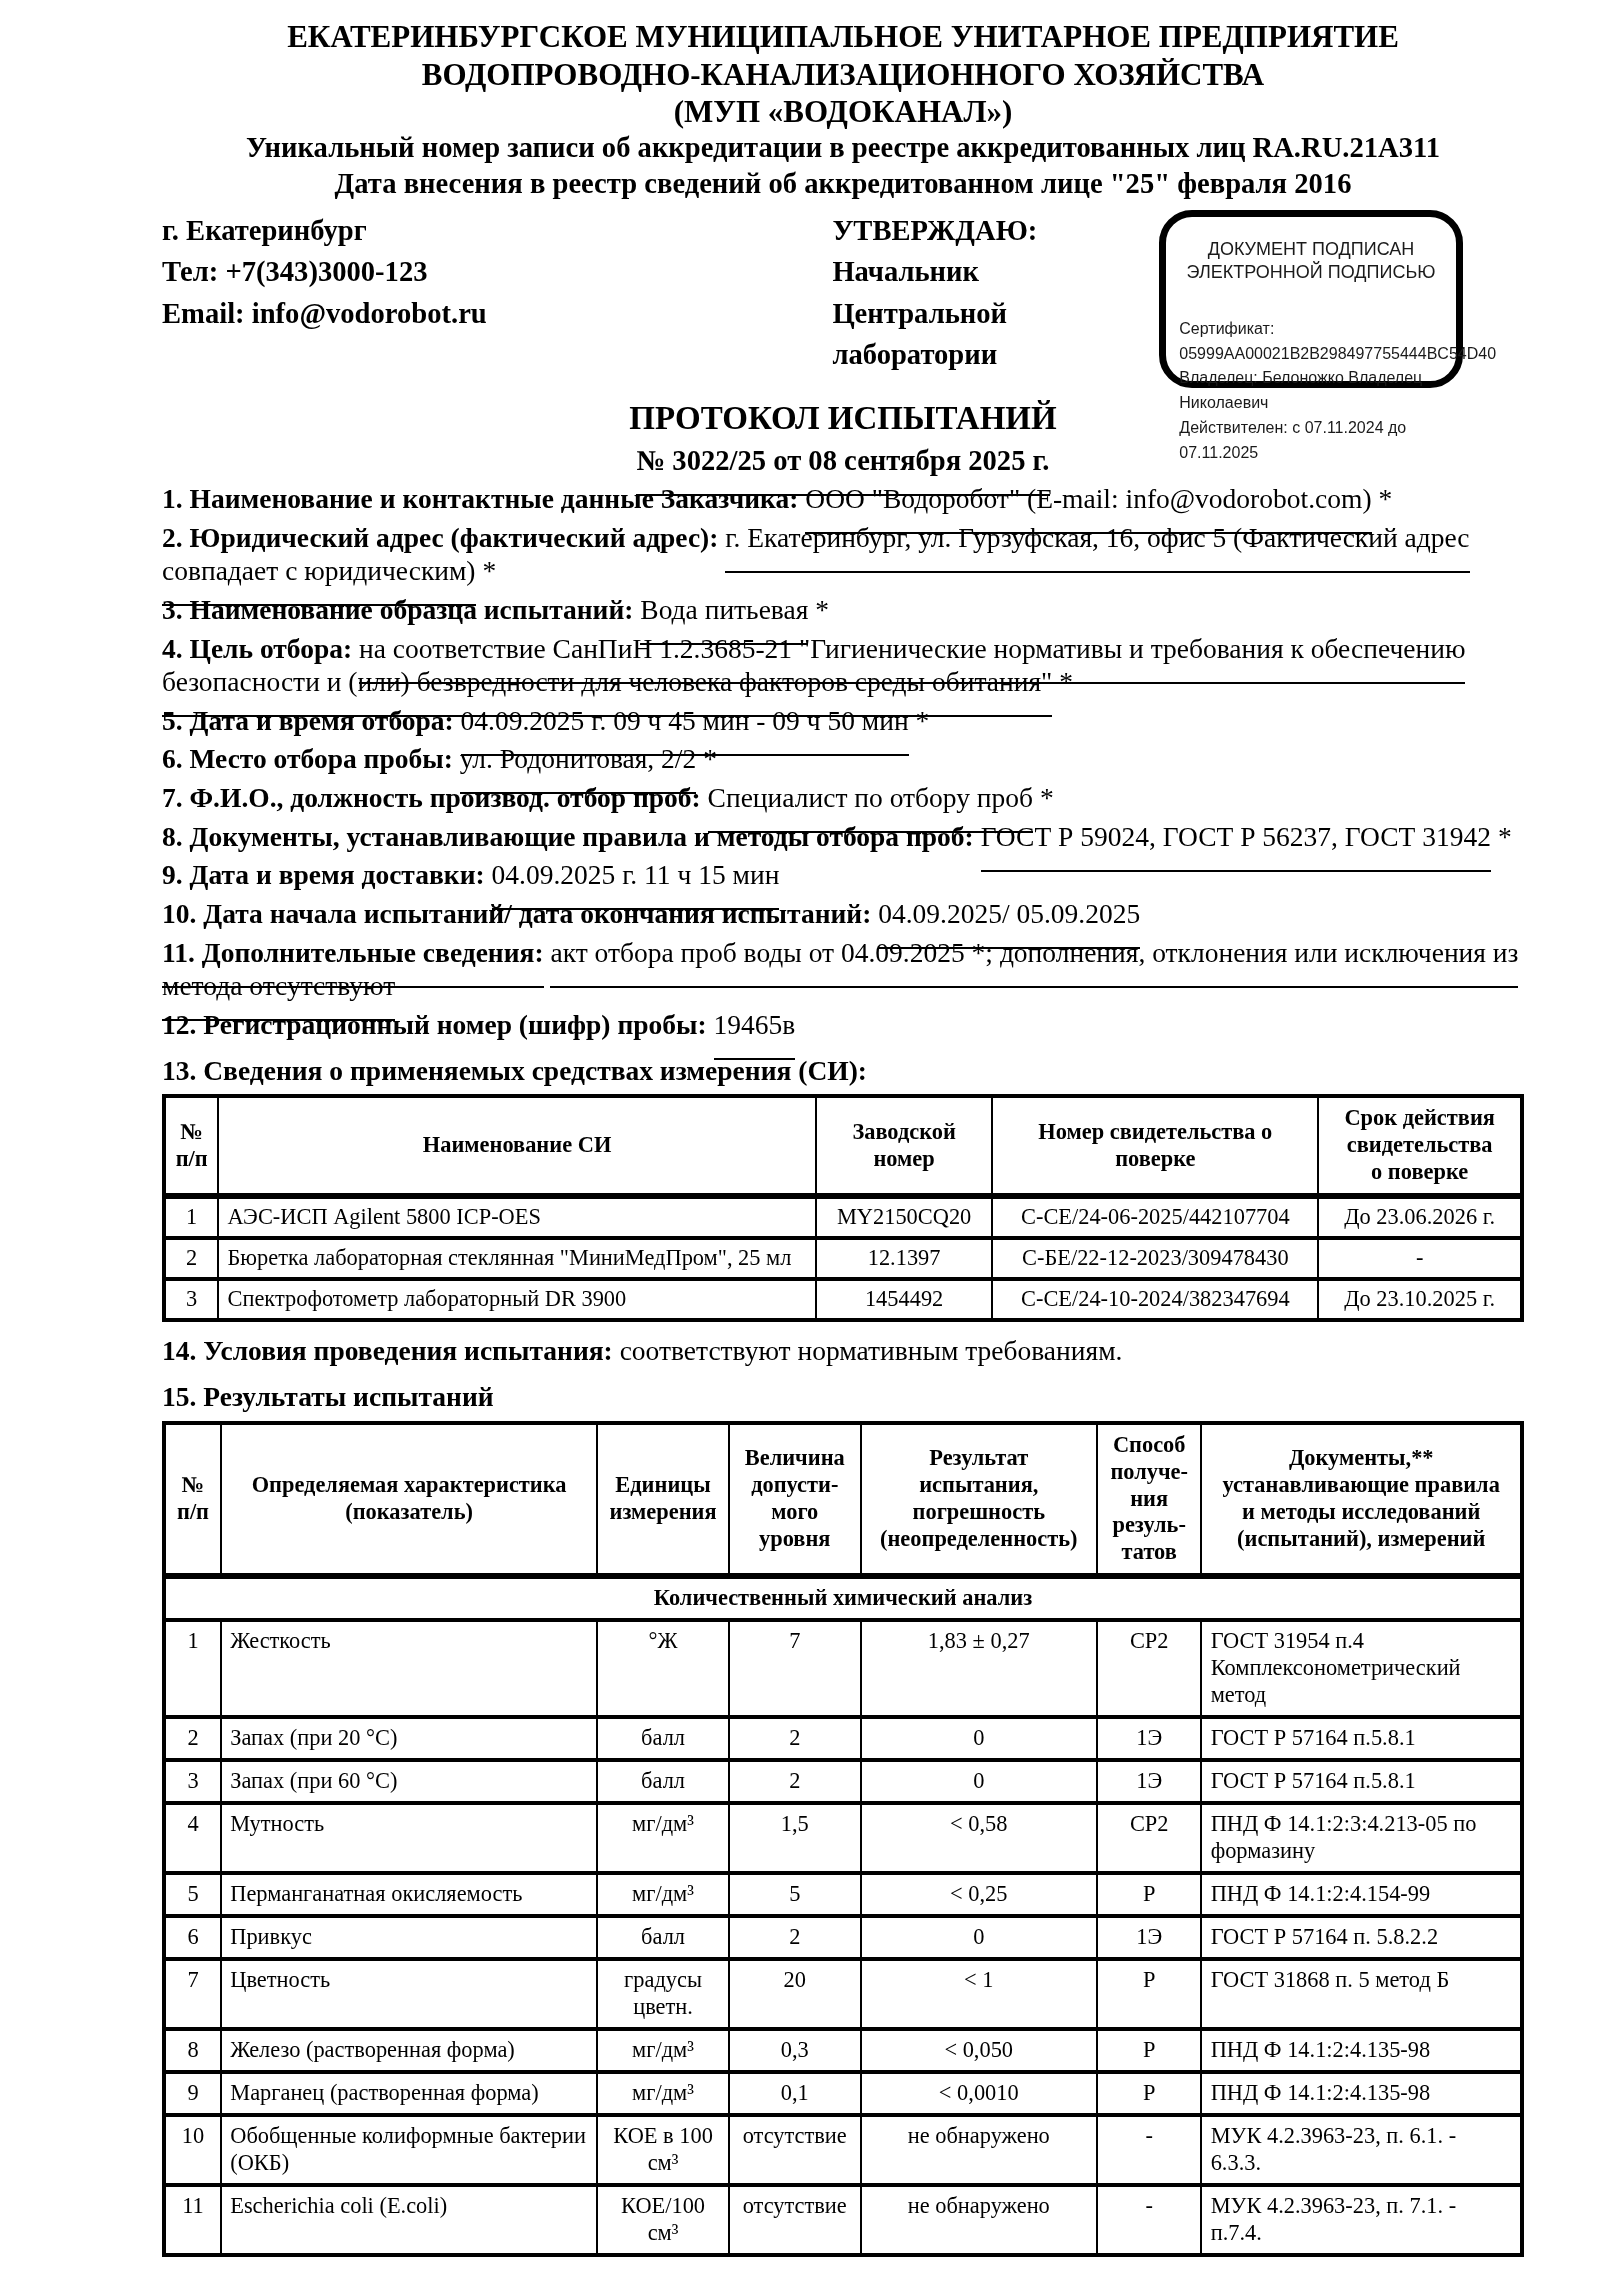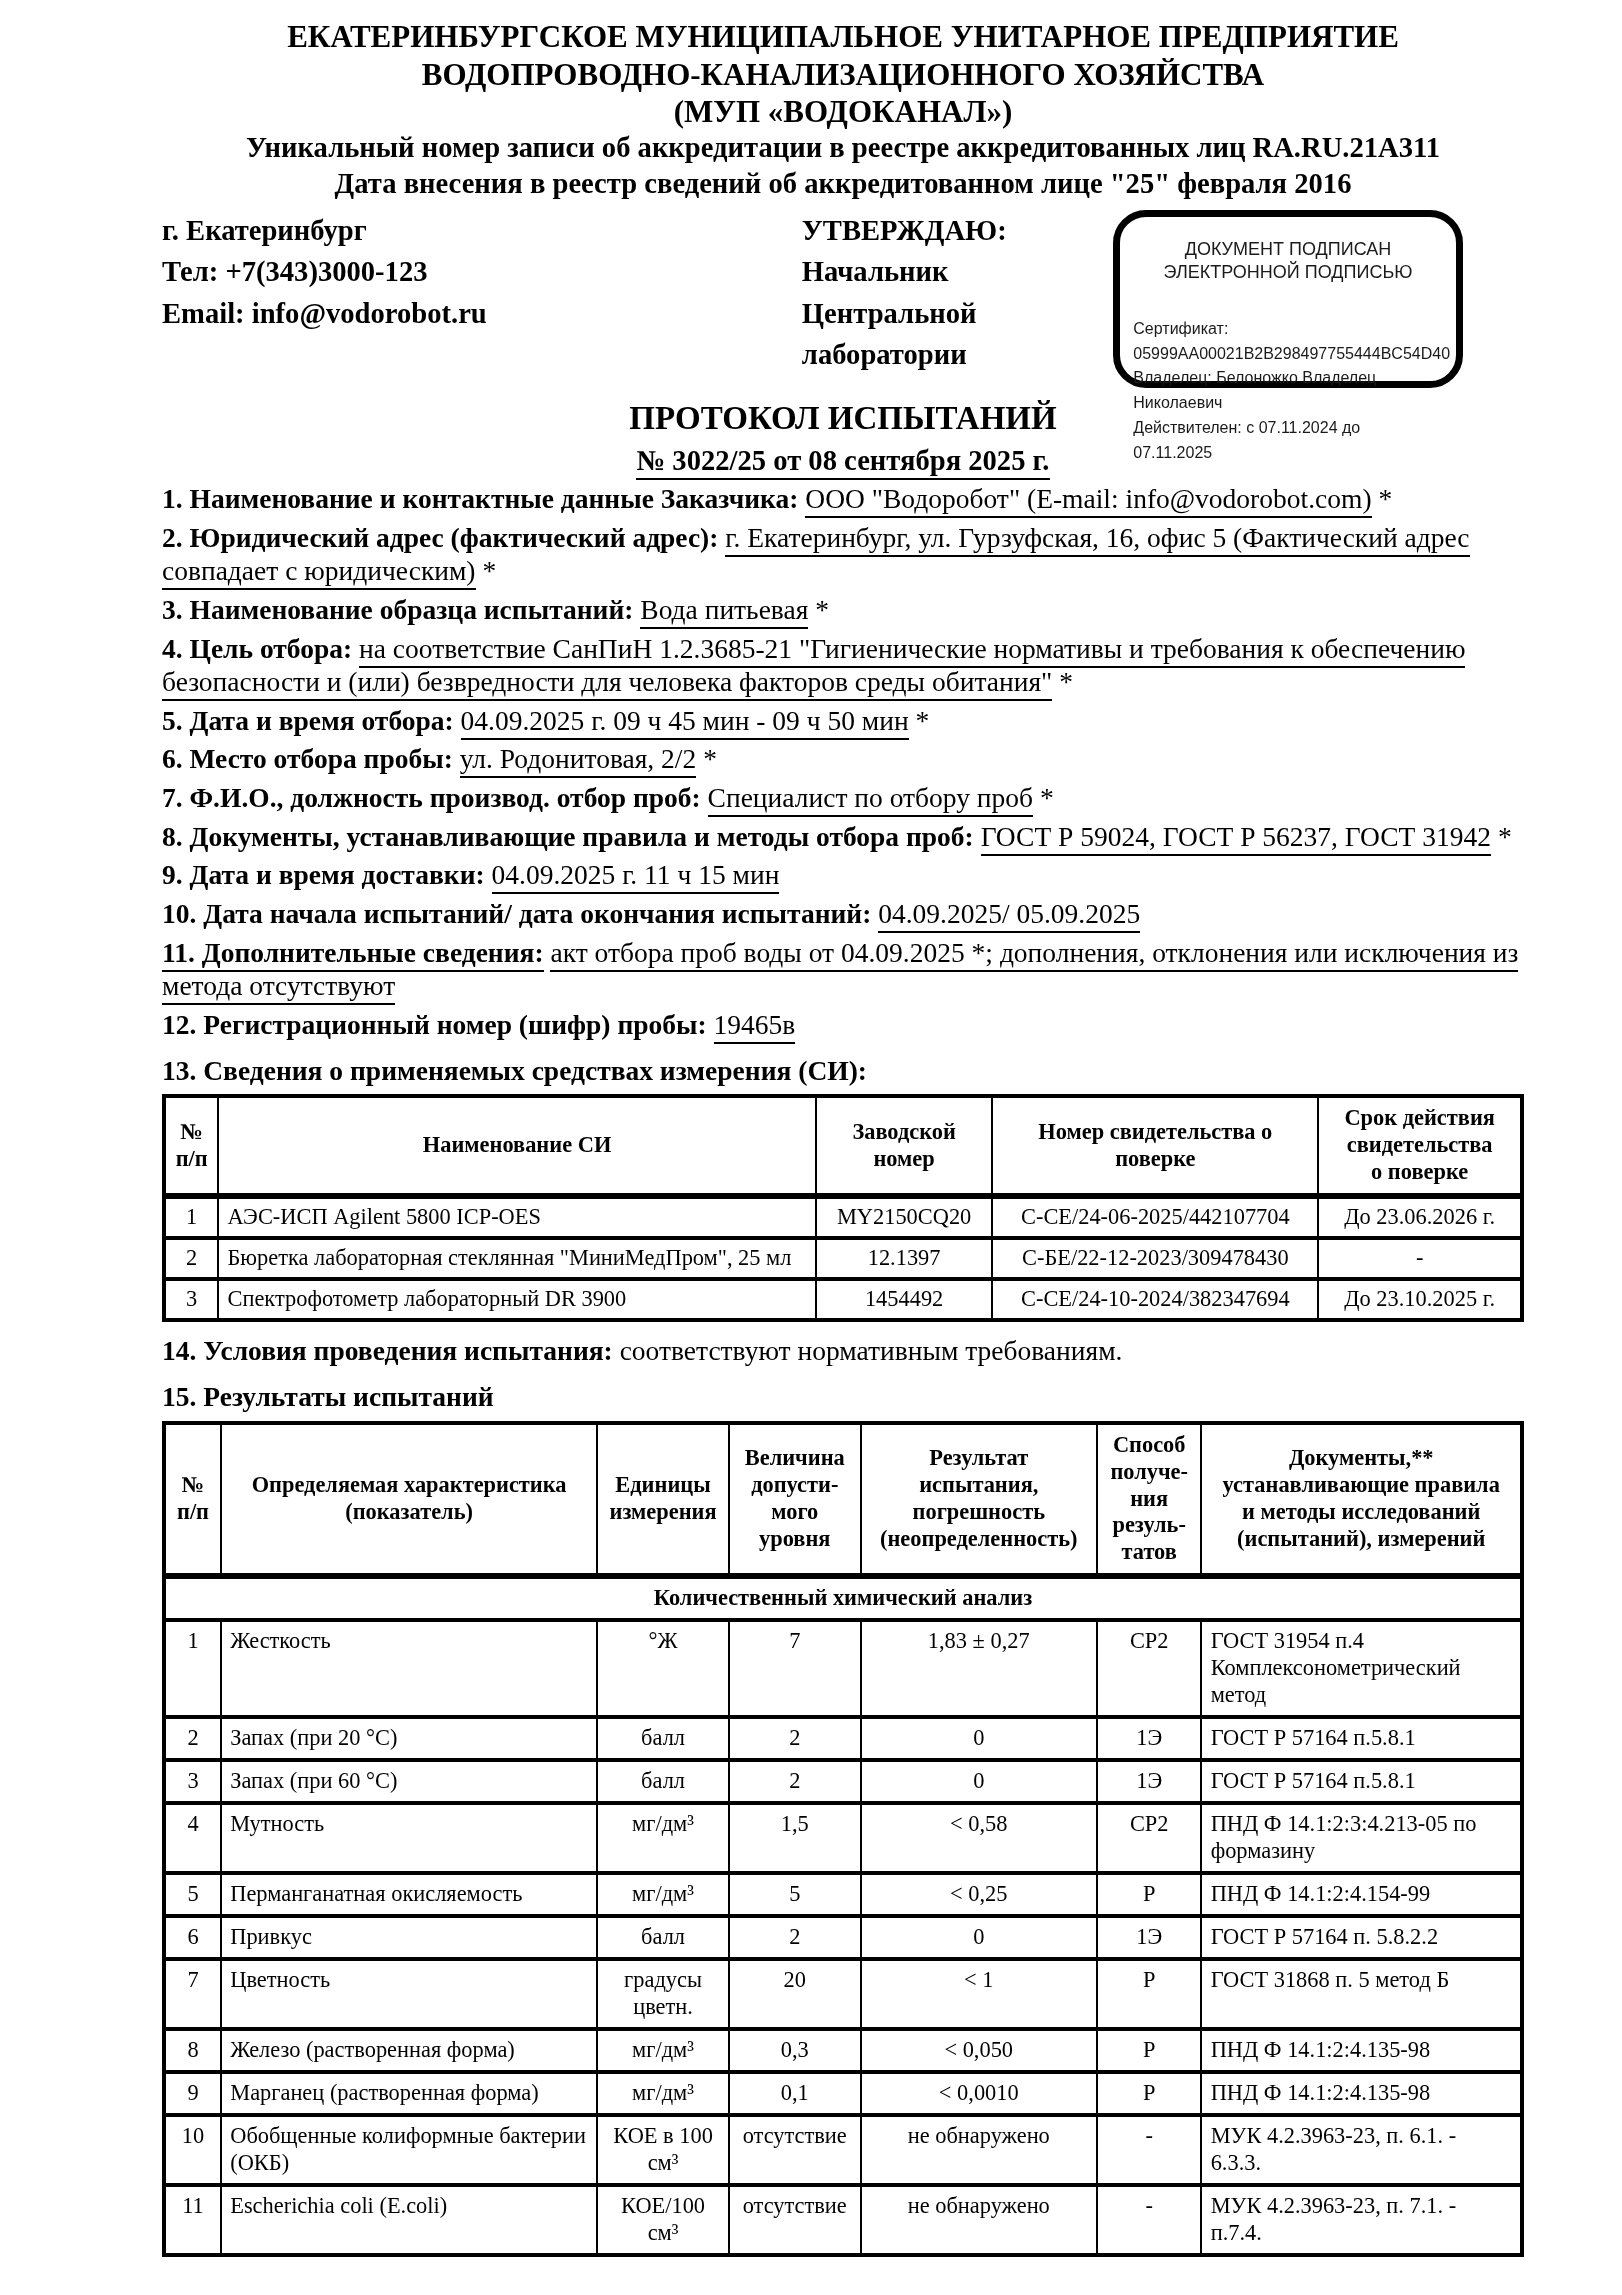--- a/index.html
+++ b/index.html
@@ -13,35 +13,35 @@
     font-size: 27.5px;
     overflow: hidden;
   }
   .org-line   { font-size: 31px; font-weight: bold; text-align: center; line-height: 1.2; }
   .accred-line{ font-size: 28.6px; font-weight: bold; text-align: center; line-height: 1.25; }
 
   .info-row { display: flex; justify-content: flex-end; margin-top: 8.2px; }
   .contacts { width: 653px; font-size: 28.6px; font-weight: bold; line-height: 1.45; }
   .approval { width: 331px;  font-size: 28.6px; font-weight: bold; line-height: 1.45; margin-left: 26px; }
   .stamp {
-    width: 350px; height: 178px; flex-shrink: 0;
+    width: 304px; height: 178px; flex-shrink: 0;
     margin-right: 61px;
     border: 7.1px solid #000; border-radius: 33px;
     box-sizing: border-box; padding: 12.2px 13.3px;
     font-family: "Liberation Sans", sans-serif;
   }
   .stamp-title { font-size: 18px; line-height: 1.3; text-align: center; margin-top: 9.2px; color: #1a1a1a; }
   .stamp-certs { margin-top: 32px; font-size: 16px; line-height: 1.55; color: #1a1a1a; }
 
   .doc-title  { font-size: 33px; font-weight: bold; text-align: center; margin-top: 12.2px; }
   .doc-number { font-size: 28.6px; font-weight: bold; text-align: center; margin-top: 8.2px; }
 
   .item { margin: 5.1px 0; line-height: 1.22; }
   .lbl  { font-weight: bold; }
-  .u    { border-bottom: 2.5px solid #000; padding-bottom: 2px; }
+  .u    { border-bottom: 2.5px solid #000; padding-bottom: 18px; }
 
   .sec-heading { font-weight: bold; margin: 12.2px 0 7.1px 0; line-height: 1.22; }
 
   table {
     border-collapse: collapse; table-layout: fixed; width: 100%;
     font-size: 22.4px; line-height: 1.2;
     border: 4.6px solid #000;
     margin-top: 3.1px;
   }
   th, td {

